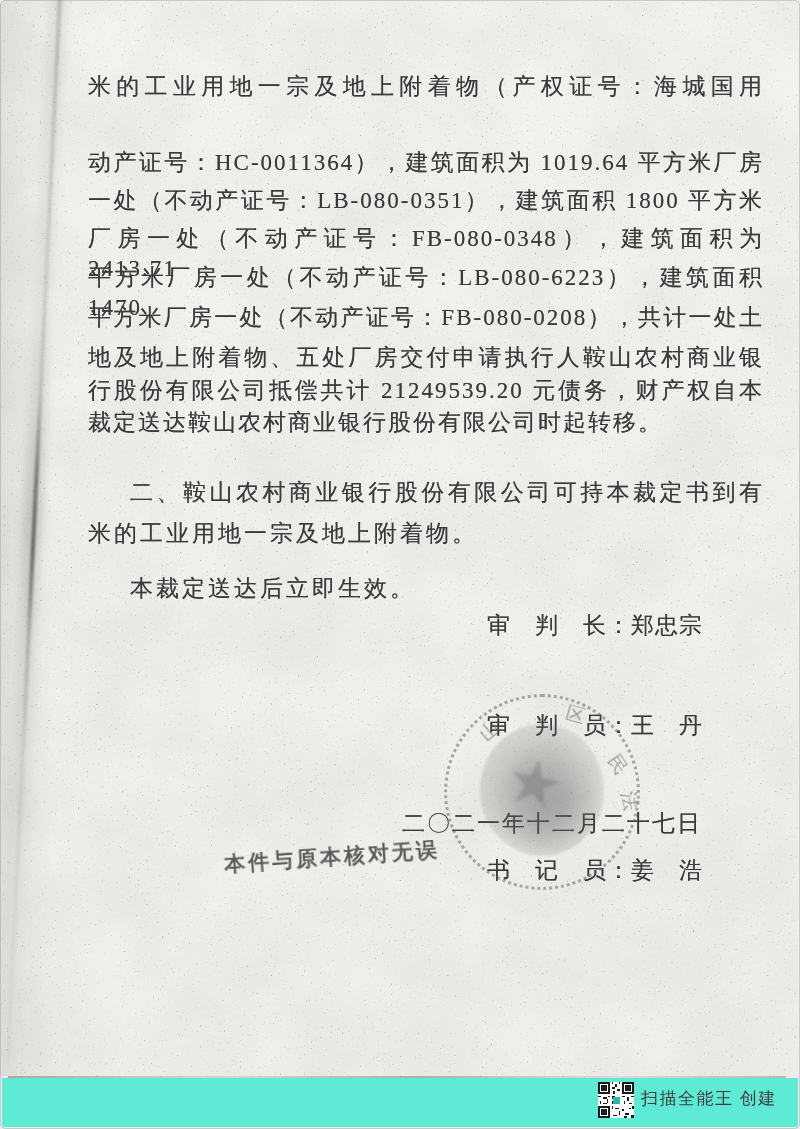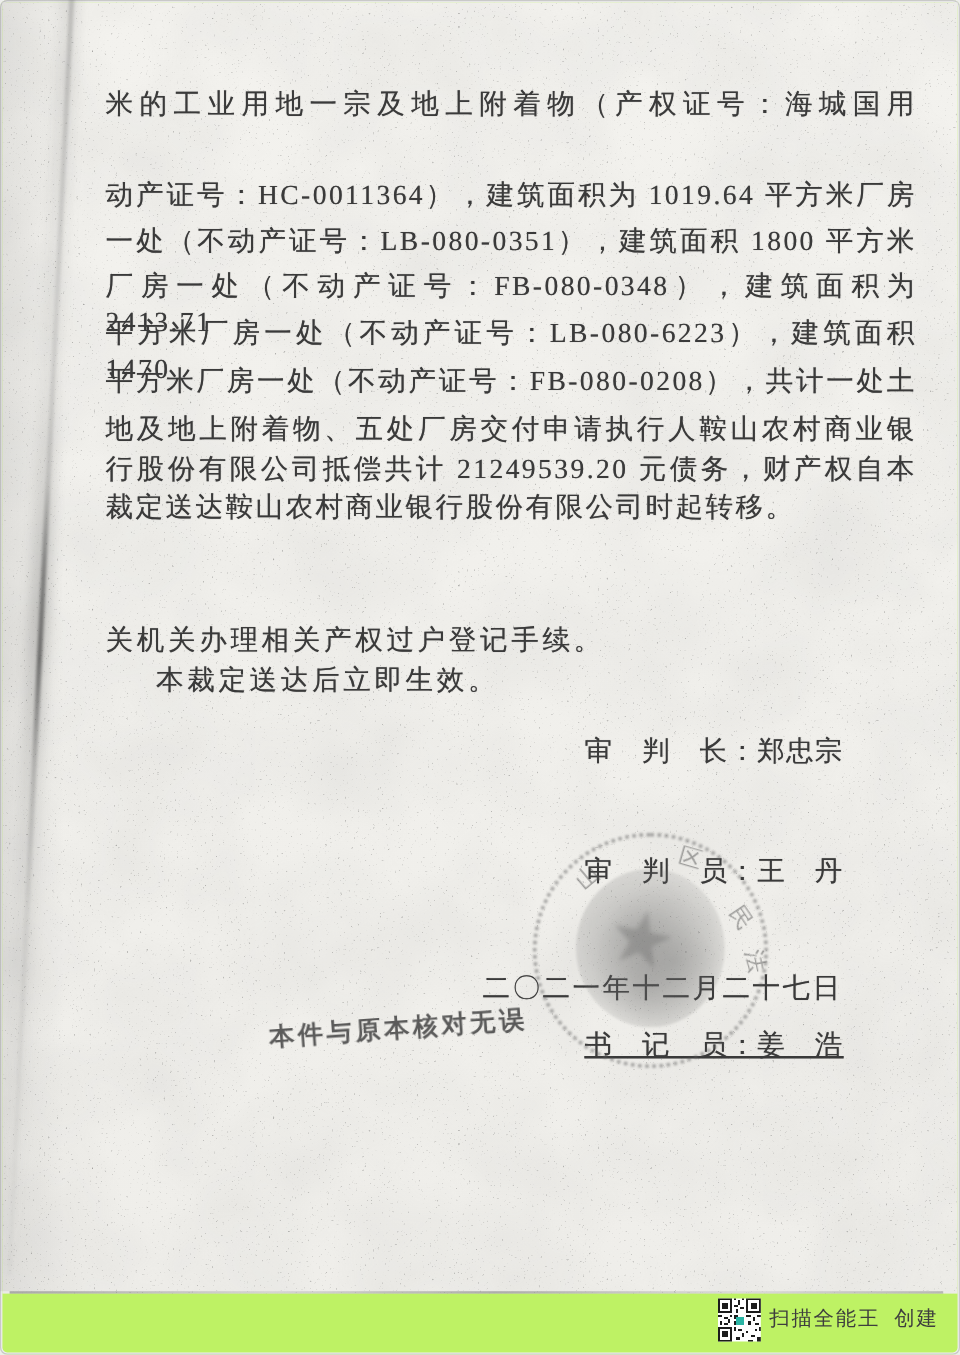--- a/index.html
+++ b/index.html
@@ -1,16 +1,16 @@
 <!DOCTYPE html>
 <html><head>
 <meta charset="utf-8">
 <style>
   html,body{margin:0;padding:0;background:#ededed;}
-  .frame{position:relative;width:800px;height:1129px;background:#bef264;border-radius:6px;
+  .frame{position:relative;width:800px;height:1129px;background:#5eead4;border-radius:6px;
          overflow:hidden;box-shadow:inset 0 0 0 1px #c9c9c9, inset 0 0 0 2px #efefef;
          font-family:"Liberation Serif","DejaVu Serif",serif;}
   .paper{position:absolute;left:2px;top:2px;width:796px;height:1076px;
          background:linear-gradient(180deg,#f3f2ee 0%,#f1f0ec 45%,#efeeea 100%);}
   .noise-svg{position:absolute;left:2px;top:2px;pointer-events:none;}
   
   .left-shade{position:absolute;left:0;top:0;width:54px;height:1076px;
         background:linear-gradient(90deg,rgba(140,140,140,.17),rgba(140,140,140,.06) 65%,rgba(140,140,140,0));}
   .crease-soft{position:absolute;left:50px;top:-6px;width:16px;height:1075px;transform:rotate(2.8deg);
         transform-origin:top center;filter:blur(5px);opacity:.55;
@@ -24,42 +24,42 @@
   .scan-edge{position:absolute;left:8px;top:1076px;width:778px;height:2px;filter:blur(.6px);
         background:linear-gradient(90deg,rgba(90,90,90,.45),rgba(120,120,120,.18) 28%,
         rgba(90,90,90,.42) 52%,rgba(130,130,130,.14) 78%,rgba(100,100,100,.38));}
   
   .ink{color:#3a3a3a;text-shadow:0 0 .6px rgba(58,58,58,.65);}
   .line{position:absolute;left:88px;width:676px;font-size:23px;line-height:30px;letter-spacing:2px;}
   .just{text-align:justify;text-align-last:justify;}
   .indent{text-indent:42px;}
   .sig{position:absolute;left:487px;font-size:23px;letter-spacing:1px;white-space:nowrap;text-align:right;}
   .dateline{position:absolute;left:402px;top:808px;font-size:23px;letter-spacing:2px;white-space:nowrap;}
-  .clerk{position:absolute;left:487px;top:855px;font-size:23px;letter-spacing:1px;white-space:nowrap;text-decoration:underline;}
+  .clerk{position:absolute;left:487px;top:855px;font-size:23px;letter-spacing:1px;white-space:nowrap;}
   .verify-stamp{position:absolute;left:224px;top:843px;font-size:21px;font-weight:bold;
         letter-spacing:3px;color:#474747;transform:rotate(-4deg);filter:blur(.4px);opacity:.88;white-space:nowrap;}
   
   .seal{position:absolute;left:444px;top:694px;width:196px;height:196px;pointer-events:none;}
   .seal .ring{position:absolute;left:0;top:0;width:190px;height:190px;border-radius:50%;
         border:3px dotted rgba(95,95,95,.5);filter:blur(.7px);}
   .seal .blob{position:absolute;left:36px;top:30px;width:124px;height:132px;border-radius:50%;filter:blur(1px);
         background:radial-gradient(circle at 40% 38%,rgba(90,90,90,.32),rgba(120,120,120,.14) 55%,rgba(120,120,120,0) 75%),
         radial-gradient(circle at 66% 58%,rgba(90,90,90,.28),rgba(90,90,90,0) 60%),
         radial-gradient(circle at 48% 76%,rgba(100,100,100,.24),rgba(100,100,100,0) 55%);}
   .seal .star{position:absolute;left:62px;top:52px;font-size:64px;color:rgba(85,85,85,.28);
         transform:rotate(12deg);filter:blur(1.6px);font-family:"DejaVu Sans",sans-serif;}
   .seal .rc{position:absolute;font-size:19px;color:rgba(80,80,80,.5);filter:blur(.5px);
         font-family:"Liberation Serif",serif;}
   .rc1{left:36px;top:24px;transform:rotate(-40deg);}
   .rc2{left:122px;top:8px;transform:rotate(16deg);}
   .rc3{left:164px;top:58px;transform:rotate(56deg);}
   .rc4{left:176px;top:94px;transform:rotate(78deg);}
   
   .footer-credit{position:absolute;left:641px;top:1087px;font-size:17px;letter-spacing:1.5px;
-        color:#3e3e3e;font-family:Liberation Mono, monospace;white-space:nowrap;}
+        color:#3e3e3e;font-family:Liberation Sans, sans-serif;white-space:nowrap;}
   .qr{position:absolute;left:598px;top:1082px;width:36px;height:36px;}
 </style>
 </head>
 <body>
 
 <div class="frame">
   <div class="paper"></div>
 
   <svg class="noise-svg" width="796" height="1076">
     <filter id="fSpeckle">
@@ -81,23 +81,24 @@
   <div class="line just ink" style="top:72px">米的工业用地一宗及地上附着物（产权证号：海城国用</div>
   <div class="line just ink" style="top:148px">动产证号：HC-0011364），建筑面积为 1019.64 平方米厂房</div>
   <div class="line just ink" style="top:186px">一处（不动产证号：LB-080-0351），建筑面积 1800 平方米</div>
   <div class="line just ink" style="top:224px">厂房一处（不动产证号：FB-080-0348），建筑面积为 2413.71</div>
   <div class="line just ink" style="top:263px">平方米厂房一处（不动产证号：LB-080-6223），建筑面积 1470</div>
   <div class="line just ink" style="top:303px">平方米厂房一处（不动产证号：FB-080-0208），共计一处土</div>
   <div class="line just ink" style="top:343px">地及地上附着物、五处厂房交付申请执行人鞍山农村商业银</div>
   <div class="line just ink" style="top:376px">行股份有限公司抵偿共计 21249539.20 元债务，财产权自本</div>
   <div class="line ink" style="top:408px">裁定送达鞍山农村商业银行股份有限公司时起转移。</div>
 
-  <div class="line ink" style="top:519px;letter-spacing:3px">关机关办理相关产权过户登记手续。</div>
+  <div class="line just indent ink" style="top:478px">二、鞍山农村商业银行股份有限公司可持本裁定书到有</div>
+  <div class="line ink" style="top:519px;letter-spacing:3px">米的工业用地一宗及地上附着物。</div>
 
-  <div class="line indent ink" style="top:552px;letter-spacing:3px">本裁定送达后立即生效。</div>
+  <div class="line indent ink" style="top:574px;letter-spacing:3px">本裁定送达后立即生效。</div>
 
   <div class="sig ink" style="top:610px">审　判　长：郑忠宗</div>
   <div class="sig ink" style="top:710px">审　判　员：王　丹</div>
   <div class="dateline ink">二〇二一年十二月二十七日</div>
   <div class="clerk ink">书　记　员：姜　浩</div>
 
   <div class="seal">
     <div class="ring"></div>
     <div class="blob"></div>
     <div class="star">★</div>

